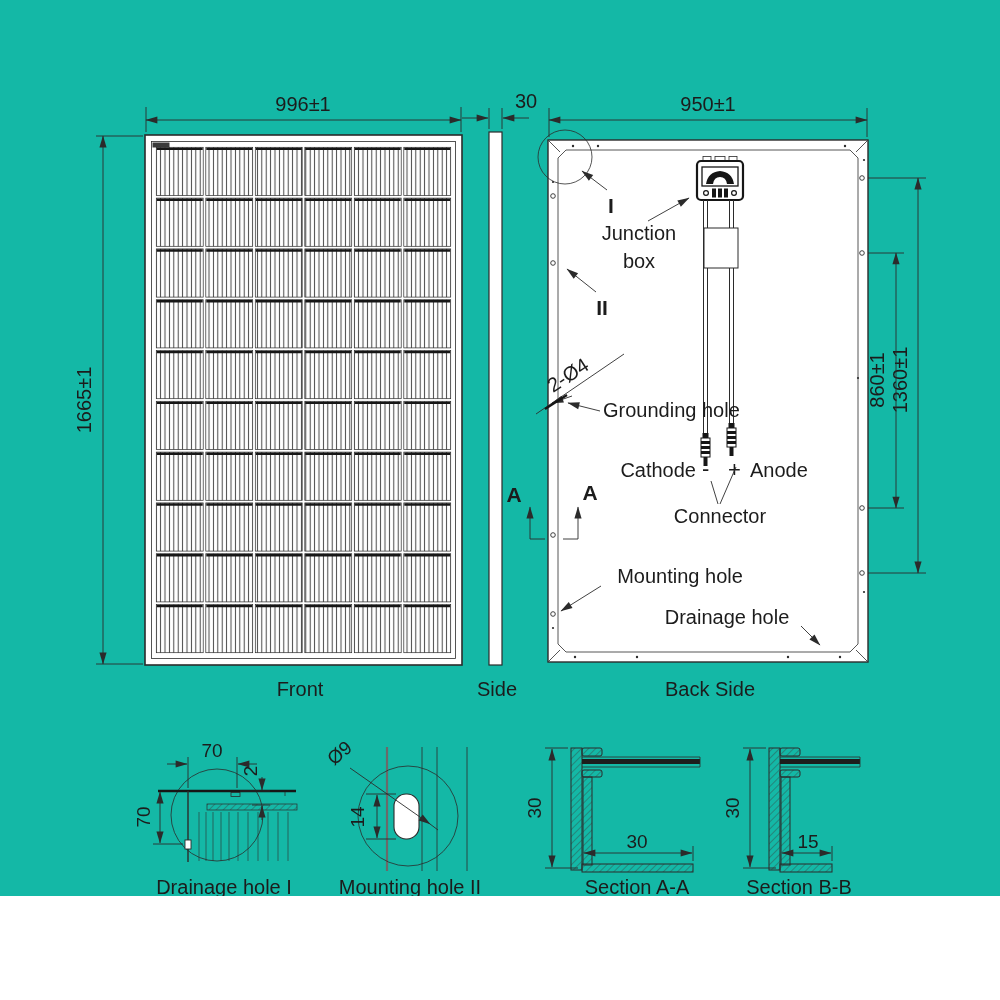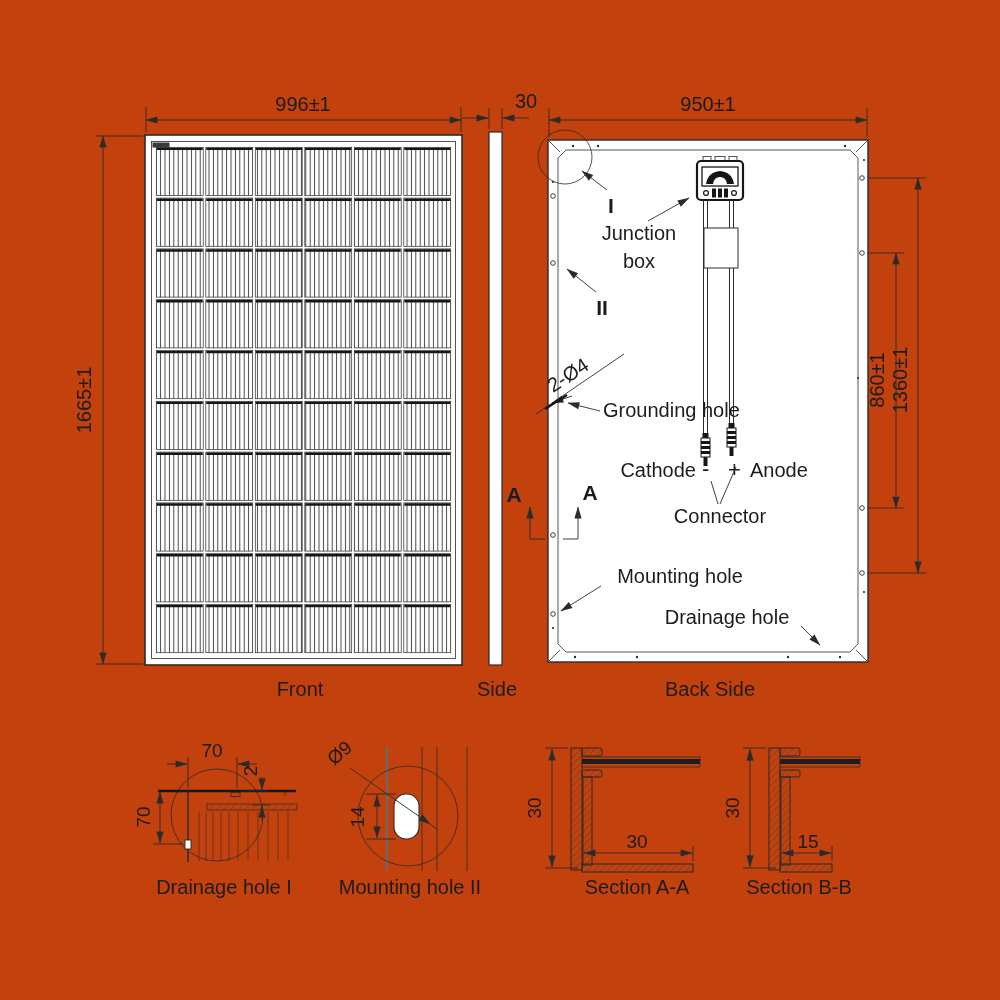--- a/index.html
+++ b/index.html
@@ -1,16 +1,16 @@
 <!DOCTYPE html>
 <html><head>
 <meta charset="utf-8">
 <style>
   html,body{margin:0;padding:0;background:#ffffff;}
-  #stage{position:relative;width:1000px;height:1000px;background:#c2410c;overflow:hidden;}
+  #stage{position:relative;width:1000px;height:896px;background:#14b8a6;overflow:hidden;}
   svg{display:block;}
   text{font-family:"Liberation Sans","DejaVu Sans",sans-serif;fill:#1c1c1c;}
   .lbl{font-size:20px;}
   .dim{font-size:20px;}
   .dimsm{font-size:19px;}
   .mark{font-size:21px;font-weight:bold;}
   .thin{stroke:#2b2b2b;stroke-width:0.8;fill:none;}
   .dimline{stroke:#2b2b2b;stroke-width:0.9;fill:none;}
   .leader{stroke:#2b2b2b;stroke-width:0.9;fill:none;}
 </style>

